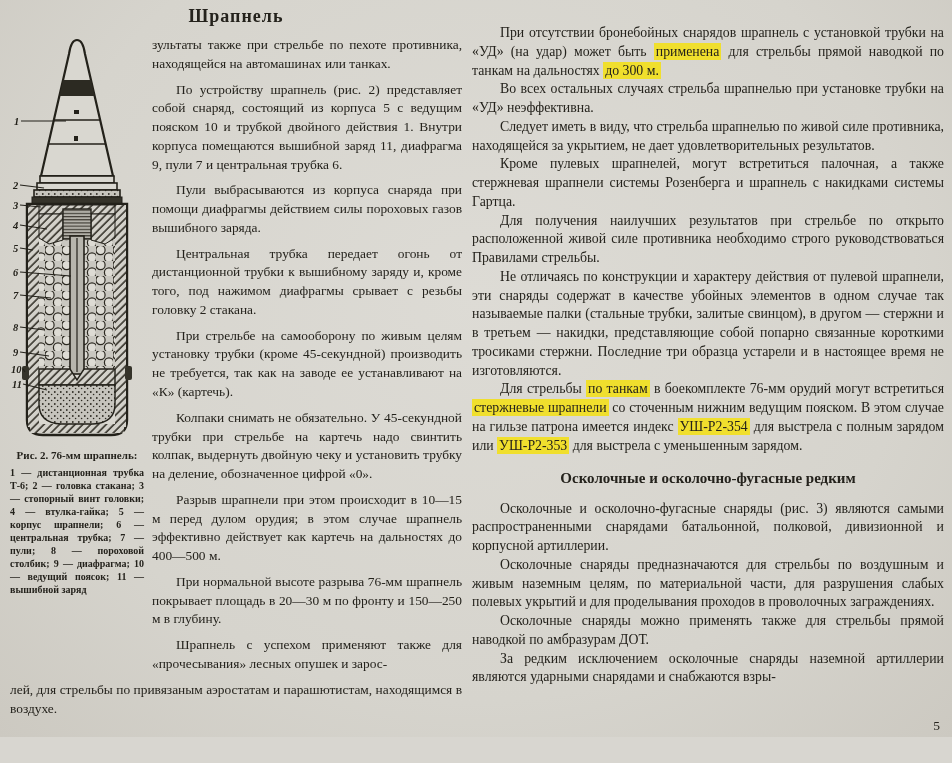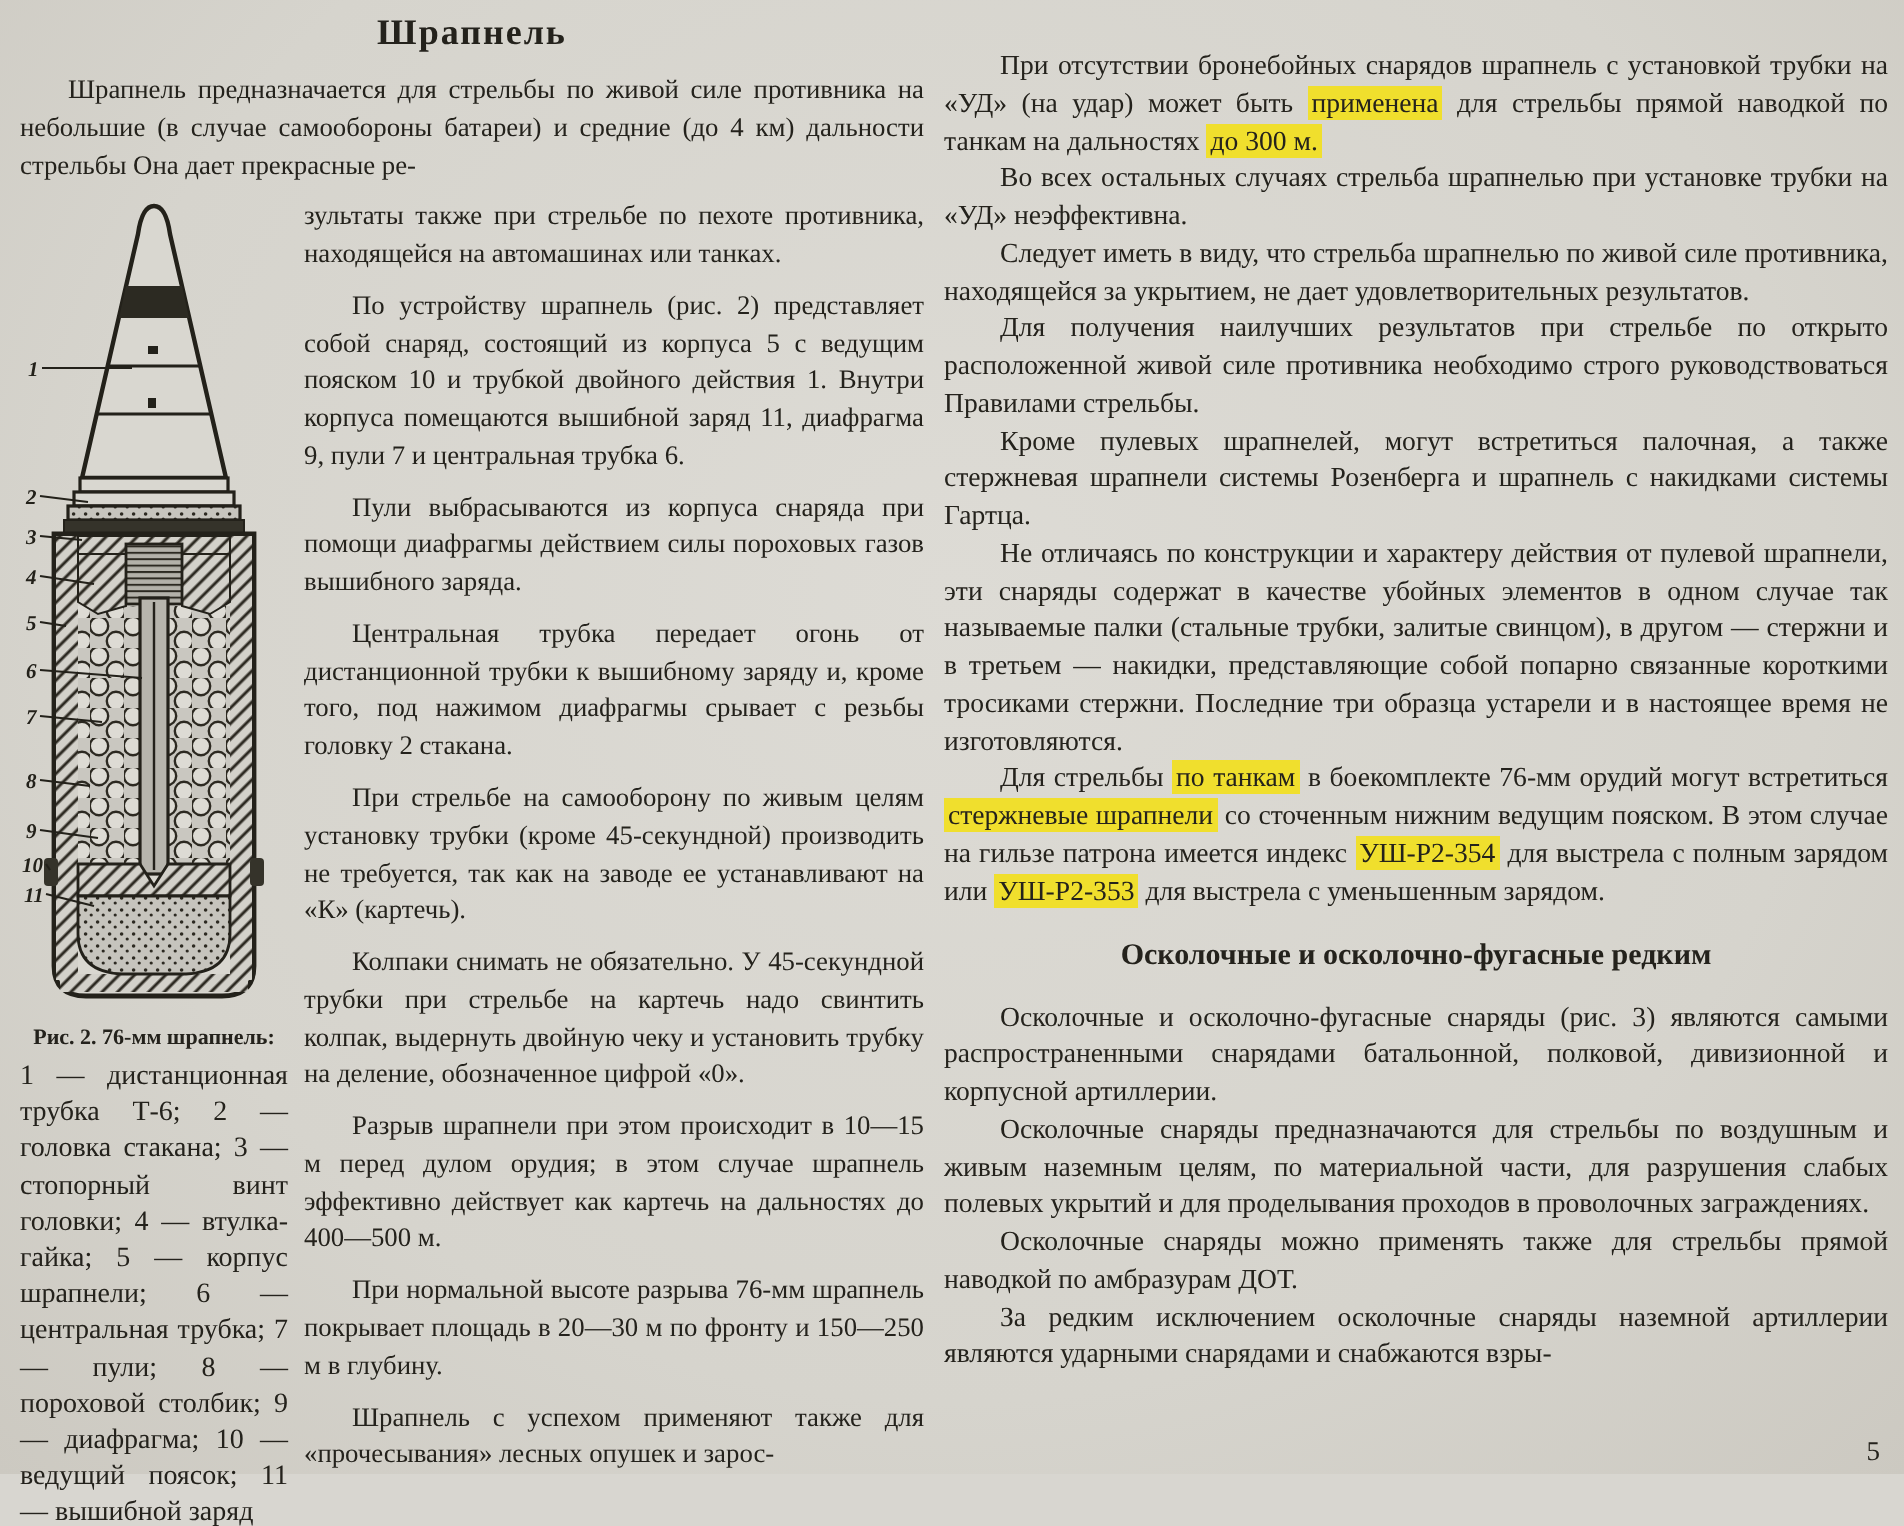--- a/index.html
+++ b/index.html
@@ -16,35 +16,34 @@
   .col-left{position:absolute;left:10px;top:6px;width:452px;}
   .col-right{position:absolute;left:472px;top:4px;width:472px;margin-top:20px;}
   h1.title{font-size:18px;font-weight:bold;text-align:center;margin:0 0 9px 0;letter-spacing:1px;}
   .col-left p{margin:0 0 7px 0;text-align:justify;font-size:13.4px;line-height:1.4;text-indent:24px;}
   .col-right p{margin:0;text-align:justify;font-size:13.8px;line-height:1.36;text-indent:28px;}
   p.no-indent{text-indent:0;}
   .wrap-row{display:flex;gap:8px;align-items:flex-start;}
   figure.shell-fig{margin:0;flex:0 0 134px;width:134px;}
   .narrow{flex:1;min-width:0;}
   .cap-title{font-size:11px;font-weight:bold;text-align:center;margin:4px 0 3px 0;line-height:1.25;}
-  .cap-legend{font-size:14px;line-height:1.3;text-align:justify;font-weight:normal;}
+  .cap-legend{font-size:10px;line-height:1.3;text-align:justify;font-weight:bold;}
   h2.subhead{font-size:15px;font-weight:bold;text-align:center;margin:13px 60px 11px 60px;line-height:1.35;}
   .hl{background:#f0df2d;box-decoration-break:clone;-webkit-box-decoration-break:clone;padding:1px 2px;}
   .pagenum{position:absolute;right:12px;bottom:3px;font-size:13.5px;}
   svg .lead{stroke:#23211a;stroke-width:1.1;}
   svg text.lab{font-family:"Liberation Serif",serif;font-size:10.5px;font-weight:bold;font-style:italic;fill:#23211a;}
 </style>
 </head>
 <body>
 
 <div class="page">
 
   <div class="col-left">
     <h1 class="title">Шрапнель</h1>
-    <p>Шрапнель предназначается для стрельбы по живой силе противника на небольшие (в случае самообороны батареи) и средние (до 4 км) дальности стрельбы Она дает прекрасные ре-</p>
 
     <div class="wrap-row">
       <figure class="shell-fig">
         <svg viewBox="0 0 132 405" width="134" height="405" role="img">
           <defs>
             <pattern id="hatch" width="5.5" height="5.5" patternUnits="userSpaceOnUse" patternTransform="rotate(45)">
               <rect width="5.5" height="5.5" fill="#d3d1ca"></rect>
               <line x1="1" y1="0" x2="1" y2="5.5" stroke="#2c2921" stroke-width="1.5"></line>
             </pattern>
             <pattern id="balls" width="17" height="15" patternUnits="userSpaceOnUse">
@@ -140,22 +139,22 @@
       </div>
     </div>
 
     <p class="no-indent">лей, для стрельбы по привязаным аэростатам и парашютистам, находящимся в воздухе.</p>
   </div>
 
   <div class="col-right">
     <p><span>При отсутствии бронебойных снарядов шрапнель с установкой трубки на «УД» (на удар) может быть </span><span class="hl">применена</span><span> для стрельбы прямой наводкой по танкам на дальностях </span><span class="hl">до 300 м.</span></p>
     <p><span>Во всех остальных случаях стрельба шрапнелью при установке трубки на «УД» неэффективна.</span></p>
     <p><span>Следует иметь в виду, что стрельба шрапнелью по живой силе противника, находящейся за укрытием, не дает удовлетворительных результатов.</span></p>
+    <p><span>Кроме пулевых шрапнелей, могут встретиться палочная, а также стержневая шрапнели системы Розенберга и шрапнель с накидками системы Гартца.</span></p>
     <p><span>Для получения наилучших результатов при стрельбе по открыто расположенной живой силе противника необходимо строго руководствоваться Правилами стрельбы.</span></p>
-    <p><span>Кроме пулевых шрапнелей, могут встретиться палочная, а также стержневая шрапнели системы Розенберга и шрапнель с накидками системы Гартца.</span></p>
     <p><span>Не отличаясь по конструкции и характеру действия от пулевой шрапнели, эти снаряды содержат в качестве убойных элементов в одном случае так называемые палки (стальные трубки, залитые свинцом), в другом — стержни и в третьем — накидки, представляющие собой попарно связанные короткими тросиками стержни. Последние три образца устарели и в настоящее время не изготовляются.</span></p>
     <p><span>Для стрельбы </span><span class="hl">по танкам</span><span> в боекомплекте 76-мм орудий могут встретиться </span><span class="hl">стержневые шрапнели</span><span> со сточенным нижним ведущим пояском. В этом случае на гильзе патрона имеется индекс </span><span class="hl">УШ-Р2-354</span><span> для выстрела с полным зарядом или </span><span class="hl">УШ-Р2-353</span><span> для выстрела с уменьшенным зарядом.</span></p>
 
     <h2 class="subhead">Осколочные и осколочно-фугасные редким</h2>
 
     <p><span>Осколочные и осколочно-фугасные снаряды (рис. 3) являются самыми распространенными снарядами батальонной, полковой, дивизионной и корпусной артиллерии.</span></p>
     <p><span>Осколочные снаряды предназначаются для стрельбы по воздушным и живым наземным целям, по материальной части, для разрушения слабых полевых укрытий и для проделывания проходов в проволочных заграждениях.</span></p>
     <p><span>Осколочные снаряды можно применять также для стрельбы прямой наводкой по амбразурам ДОТ.</span></p>
     <p><span>За редким исключением осколочные снаряды наземной артиллерии являются ударными снарядами и снабжаются взры-</span></p>
   </div>

